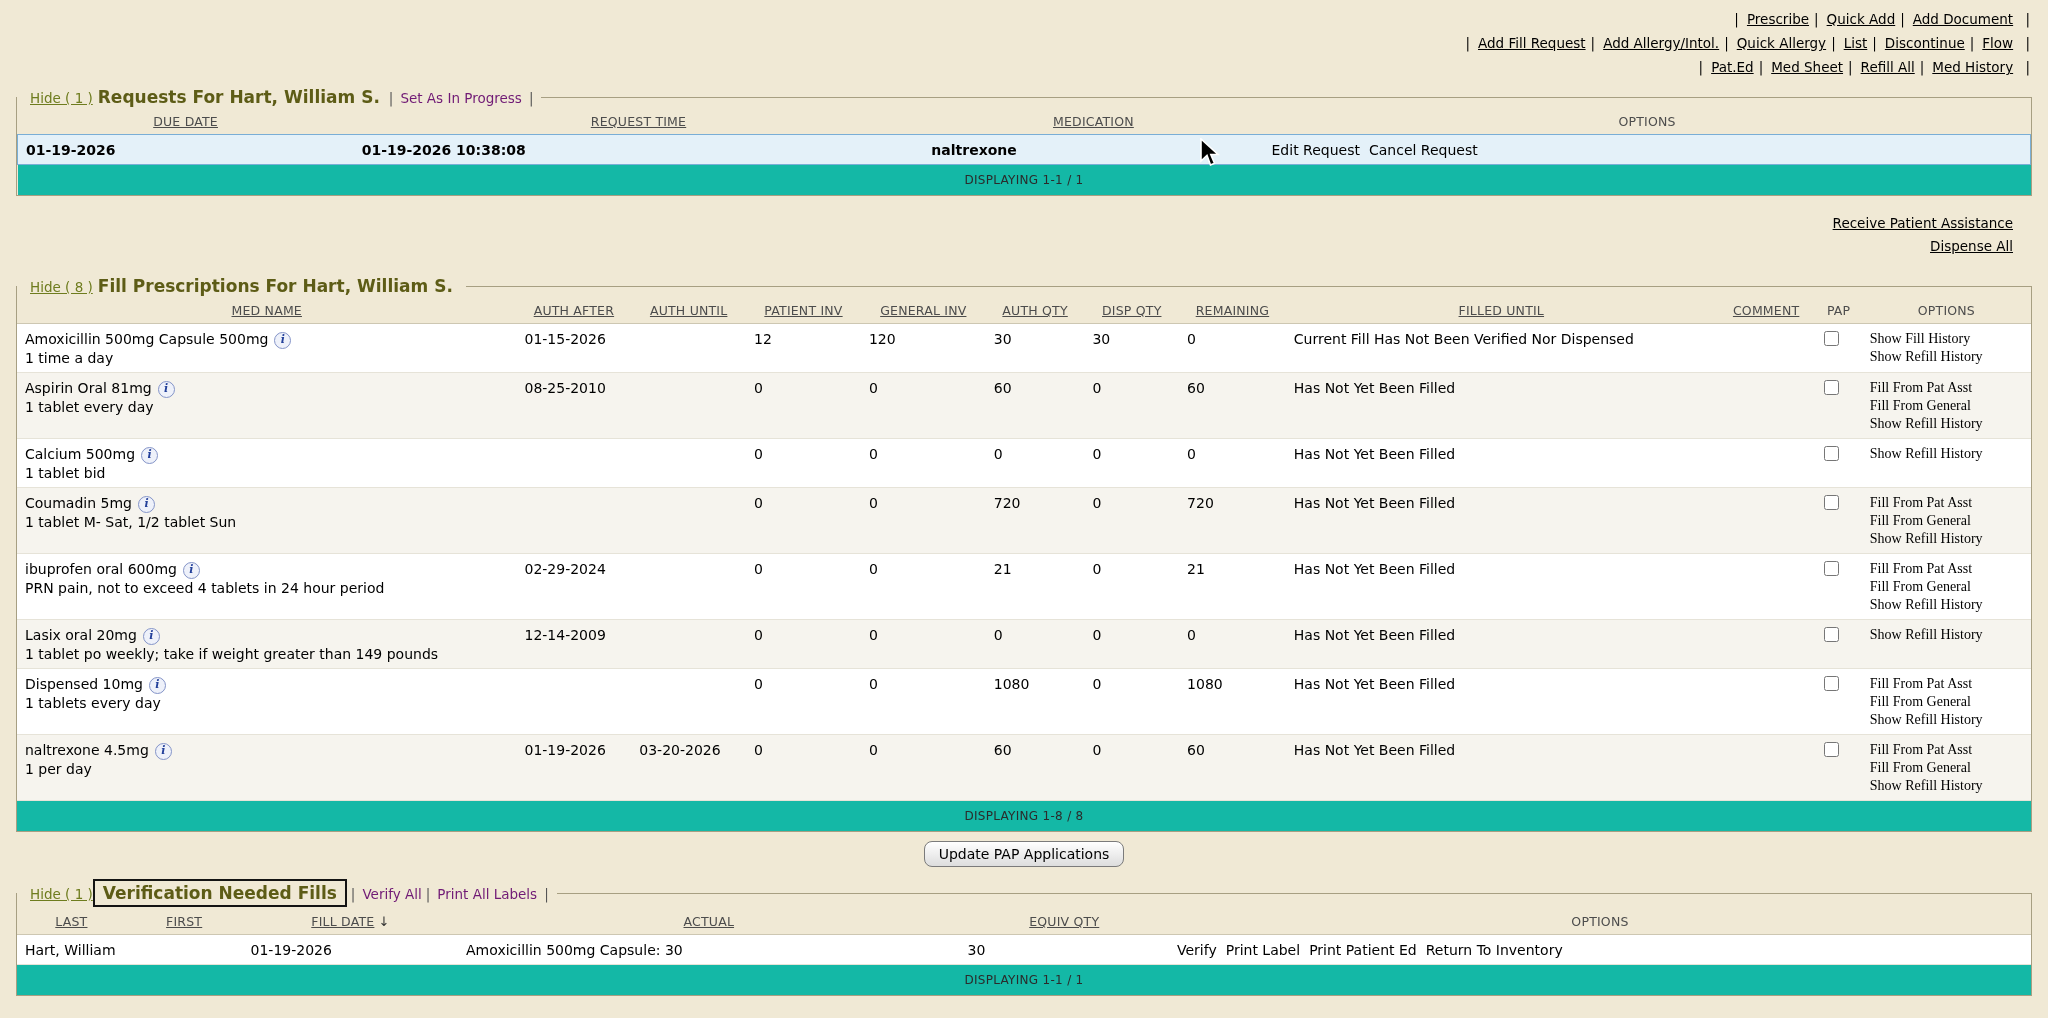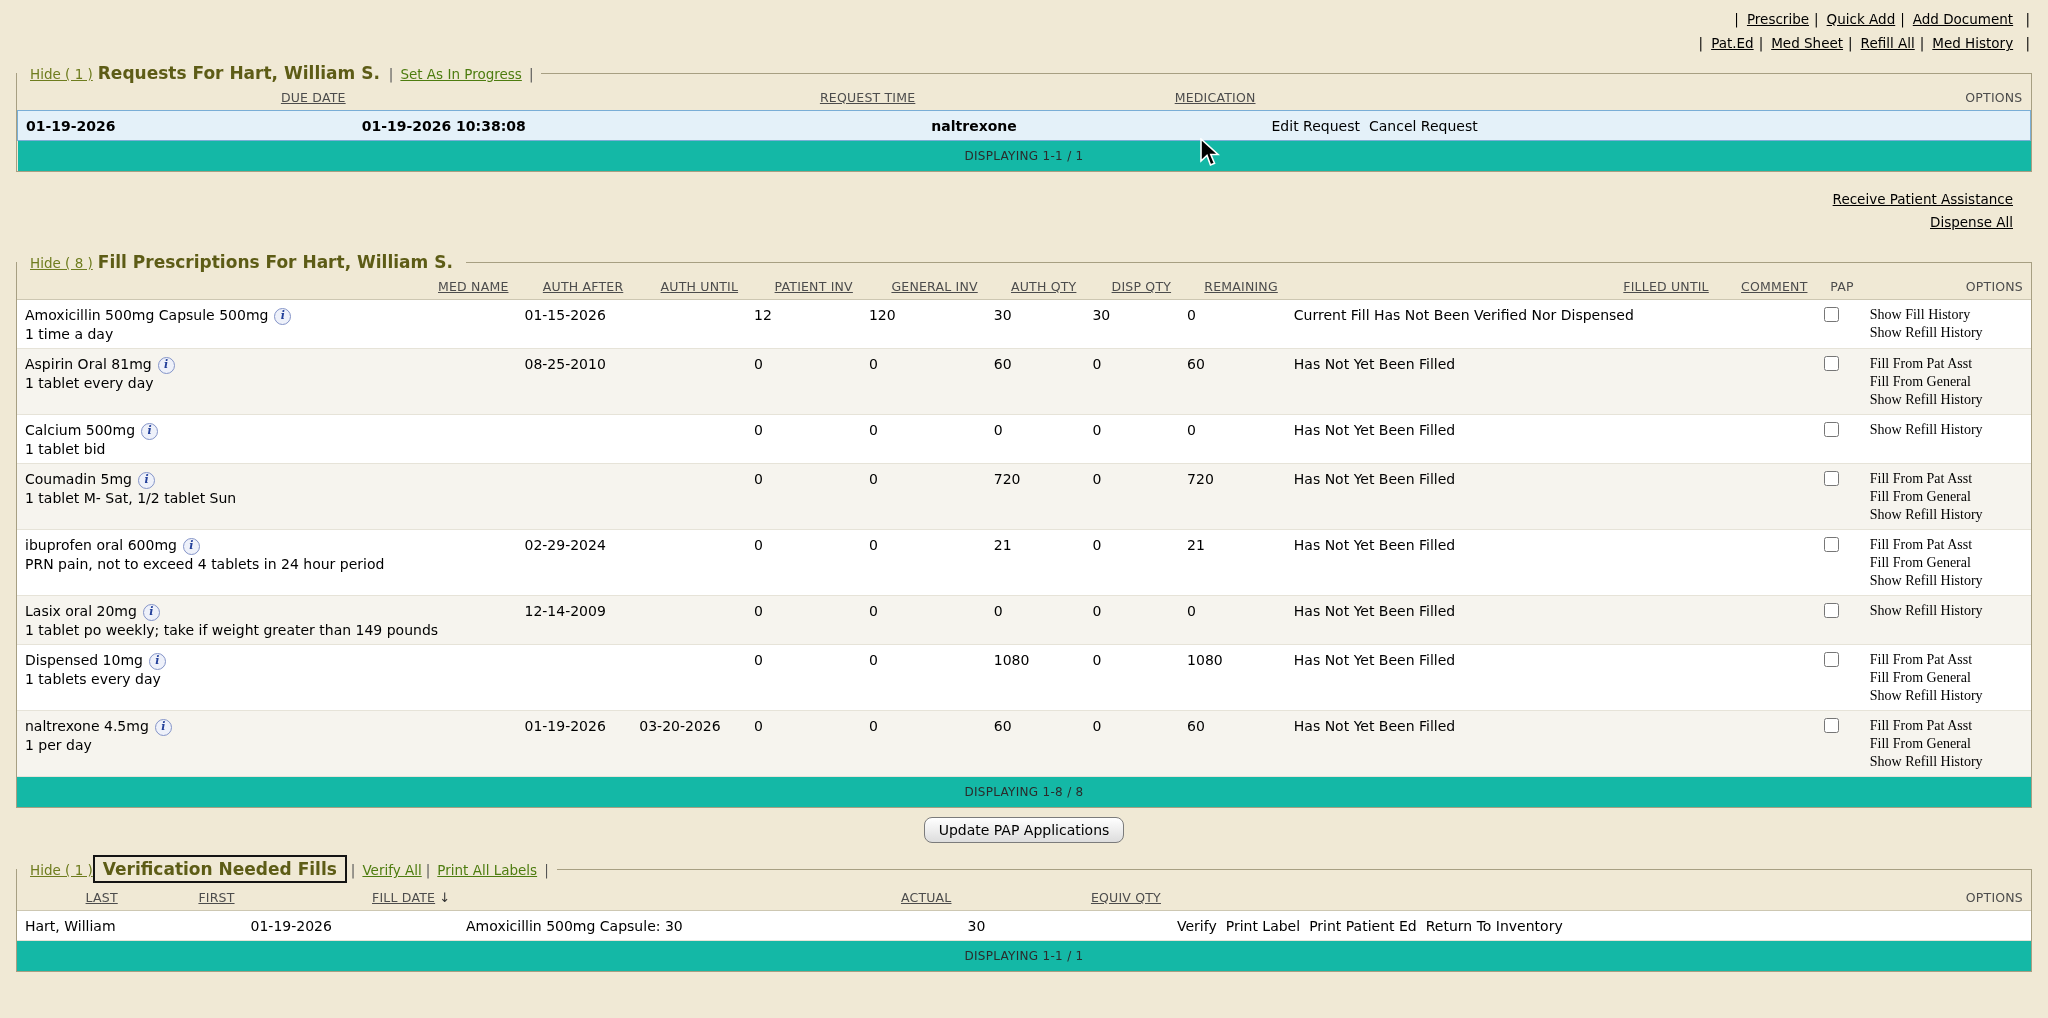--- a/index.html
+++ b/index.html
@@ -20,27 +20,27 @@
   .nrow::after{content:"|";padding-left:8px;}
   .topnav a{text-decoration:underline;color:#000;}
 
   
   fieldset{margin:6px 16px 0;border:1px solid #a79f82;padding:0;min-width:0;}
   legend{margin-left:0;padding:0 8px 0 2px;white-space:nowrap;}
   .hide-link{color:#6e7c1e;text-decoration:underline;font-size:13.5px;margin-left:11px;}
   .section-title{color:#5d5c16;font-weight:bold;font-size:17px;padding:0 5px;}
   .boxed{border:2px solid #141414;padding:2px 8px;display:inline-block;}
   .legend-actions{font-size:13.5px;}
-  .legend-actions a{color:#4d7c0f;text-decoration:underline;}
+  .legend-actions a{color:#701a75;}
   .lact::before{content:"|";color:#555;padding:0 7px 0 4px;}
   .legend-actions::after{content:"|";color:#555;padding-left:7px;}
 
   
   table.data{width:100%;border-collapse:collapse;table-layout:fixed;}
-  th{text-align:right;font-weight:normal;padding:6px 8px 5px;vertical-align:bottom;}
+  th{text-align:center;font-weight:normal;padding:6px 8px 5px;vertical-align:bottom;}
   th a,th .hspan{font-size:12.5px;color:#4c4c4c;letter-spacing:.2px;}
   th a{text-decoration:underline;}
   th .hspan{text-decoration:none;}
   .sort-icon{font-size:13px;color:#333;padding-left:4px;text-decoration:none;display:inline-block;}
   tbody{background:#fff;border-top:1px solid #cdc7b2;border-bottom:1px solid #cdc7b2;}
   tbody tr{border-bottom:1px solid #e6e3d8;}
   tbody tr:nth-child(even){background:#f6f4ee;}
   td{padding:6px 8px 5px;vertical-align:top;line-height:18px;font-size:14px;}
   td.displaying{text-align:center;font-size:12px;color:#2b2b2b;padding:6px;background:#14b8a6;letter-spacing:.3px;}
 
@@ -76,20 +76,23 @@
   }
 
   .cursor{position:absolute;left:1198px;top:138px;}
 </style>
 </head>
 <body>
 
 <div class="topnav">
   <div class="nrow">
     <span class="navitem"><a>Prescribe</a></span><span class="navitem"><a>Quick Add</a></span><span class="navitem"><a>Add Document</a></span>
+  </div>
+  <div class="nrow">
+    <span class="navitem"><a>Add Fill Request</a></span><span class="navitem"><a>Add Allergy/Intol.</a></span><span class="navitem"><a>Quick Allergy</a></span><span class="navitem"><a>List</a></span><span class="navitem"><a>Discontinue</a></span><span class="navitem"><a>Flow</a></span>
   </div>
   <div class="nrow">
     <span class="navitem"><a>Pat.Ed</a></span><span class="navitem"><a>Med Sheet</a></span><span class="navitem"><a>Refill All</a></span><span class="navitem"><a>Med History</a></span>
   </div>
 </div>
 
 <fieldset>
   <legend>
     <a class="hide-link">Hide ( 1 )</a><span class="section-title">Requests For Hart, William S.</span><span class="legend-actions"><span class="lact"><a>Set As In Progress</a></span></span>
   </legend>

